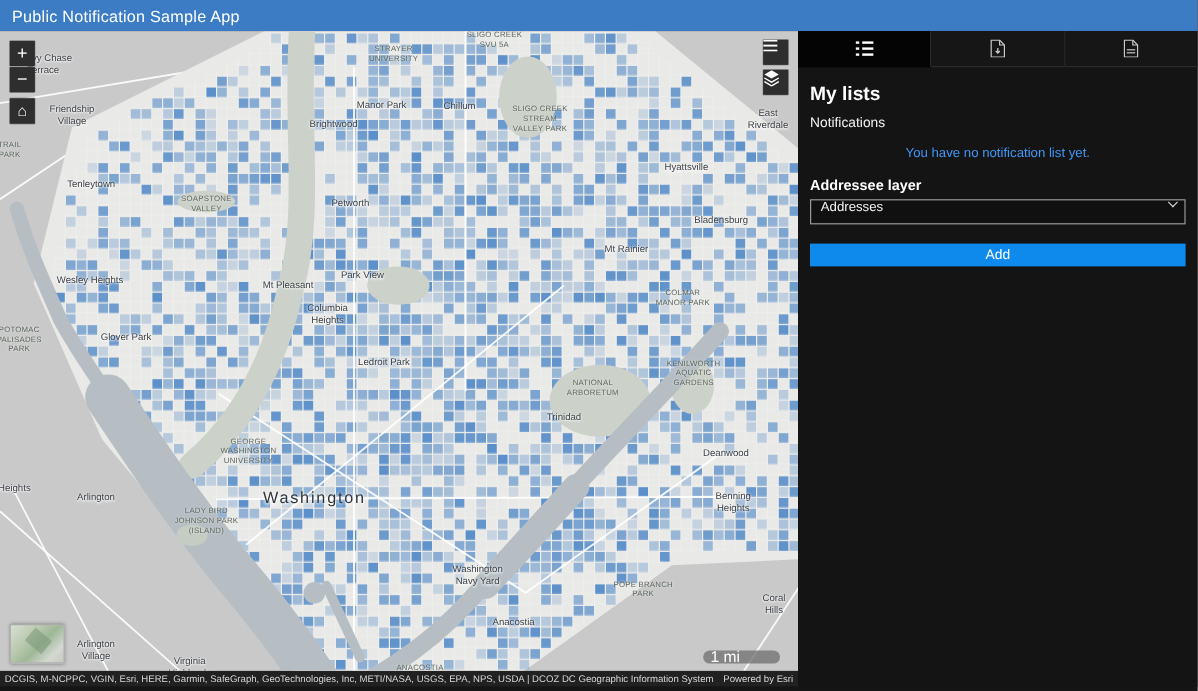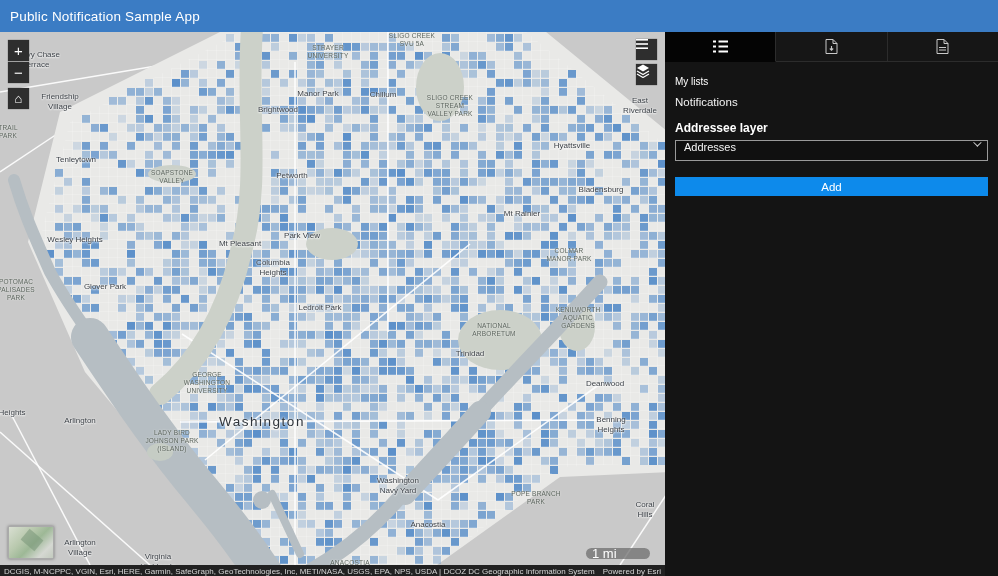--- a/index.html
+++ b/index.html
@@ -1,21 +1,21 @@
 <!DOCTYPE html>
 <html style="--header: #3b7cc4; --accent: #0d8aeb; --link: #4197f5; --parcel: #4c86c6; --river: #b6bec3; --base: #c9c9c9; --land: #e9e9e7; --park: #ccd1c9;"><head>
 <meta charset="utf-8">
 <style>
   * { box-sizing: border-box; margin: 0; padding: 0; }
   html,body { width: 998px; height: 576px; overflow: hidden; }
   body { font-family: "Liberation Sans", sans-serif; background: #151515; }
 
   
   .app-header {
-    height: 32px; background: var(--header, #3b7cc4); color: #fff;
+    height: 26px; background: var(--header, #3b7cc4); color: #fff;
     display: flex; align-items: center; padding: 0 10px;
     font-size: 13.5px; letter-spacing: .2px;
   }
 
   
   .main { display: flex; height: 546px; }
   .map-col { width: 665px; display: flex; flex-direction: column; }
   .map-viewport { position: relative; width: 665px; height: 533px; overflow: hidden; background: var(--base, #c9c9c9); }
   .map-viewport svg { position: absolute; left: 0; top: 0; }
 
@@ -68,21 +68,21 @@
   .tabbar { display: flex; height: 30px; }
   .tab {
     flex: 1; background: #161616; border: 0; border-right: 1px solid #2c2c2c; border-bottom: 1px solid #2c2c2c;
     display: flex; align-items: center; justify-content: center; cursor: pointer;
   }
   .tab:last-child { border-right: 0; }
   .tab.active { background: #040404; border-bottom: 1px solid #040404; }
   .tab svg { display: block; }
 
   .panel-body { flex: 1; padding: 0; }
-  .my-lists        { font-weight: normal; font-size: 10px; padding: 14px 10px 0; }
+  .my-lists        { font-weight: bold; font-size: 16px; padding: 14px 10px 0; }
   .notifications   { font-size: 11.5px; padding: 9px 10px 0; color: #f2f2f2; }
   .empty-message   { font-size: 11px; color: var(--link, #4197f5); text-align: center; padding: 13px 0 0; }
   .tip-box {
     margin: 13px 10px 0; background: #2a2a2a; display: flex; align-items: center; gap: 9px;
     padding: 7px 9px; font-size: 10.5px; line-height: 1.45; color: #ededed;
   }
   .tip-box .bulb { flex: 0 0 auto; display: flex; }
   .section-label { font-weight: bold; font-size: 12px; padding: 13px 10px 5px; }
   .layer-select {
     margin: 0 10px; height: 21px; border: 1px solid #9a9a9a; background: #101010;
@@ -2117,20 +2117,21 @@
                 <rect x="3" y="10.5" width="7" height="1"></rect>
               </g>
             </svg>
         </span>
       </button>
     </div>
 
     <div class="panel-body">
       <div class="my-lists">My lists</div>
       <div class="notifications">Notifications</div>
+      <div class="empty-message">You have no notification list yet.</div>
 
 
       <div class="section-label">Addressee layer</div>
       <div class="layer-select">
         <span>Addresses</span>
         <span class="chev"></span>
       </div>
 
       <button class="add-btn">Add</button>
     </div>

